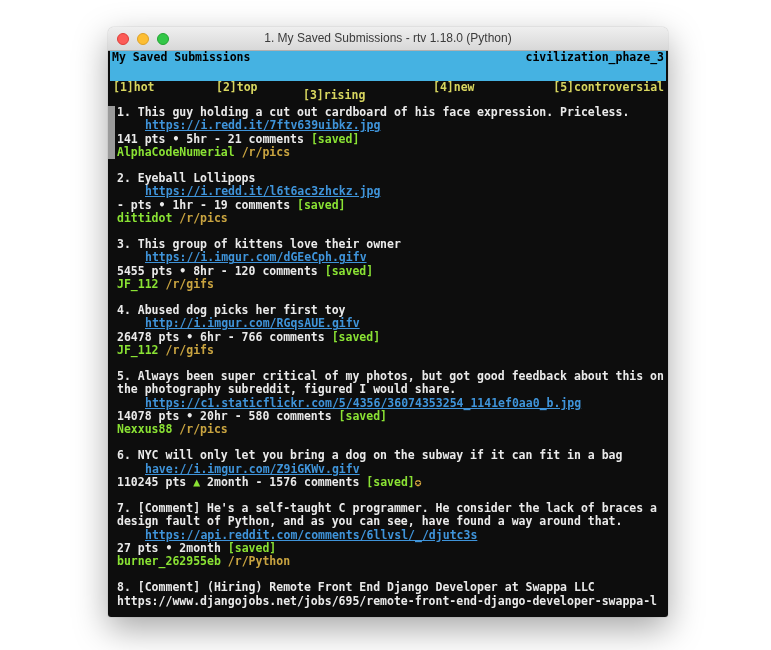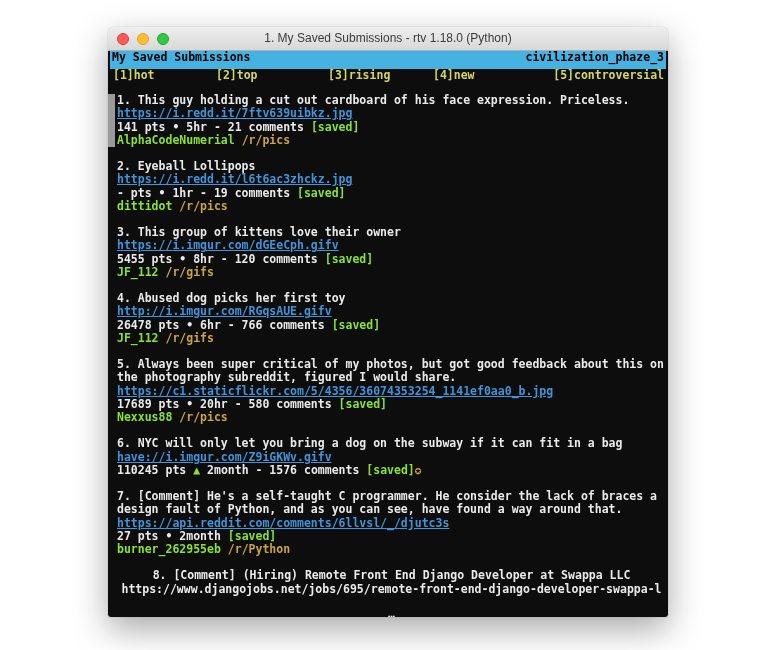--- a/index.html
+++ b/index.html
@@ -31,39 +31,39 @@
     font-family:"DejaVu Sans Mono", monospace;
     font-weight:700;font-size:11.5px;line-height:13.2px;
     color:var(--white,#eaeaea);
     padding:0 2px;
     display:flex;flex-direction:column;
     letter-spacing:0;
   }
   .tb-header{
     background:var(--cyan,#45b2e2);color:#000;
     display:flex;justify-content:space-between;
-    padding:0 2px;height:18px;flex:0 0 auto;
+    padding:0 2px;height:30px;flex:0 0 auto;
   }
   .sortbar{position:relative;height:13.2px;flex:0 0 auto;color:var(--yellow,#d7d55f);}
   .sortbar span{position:absolute;top:0;white-space:nowrap;}
   .sortbar span:nth-child(1){left:3px;}
   .sortbar span:nth-child(2){left:106px;}
-  .sortbar span:nth-child(3){left:218px;}
+  .sortbar span:nth-child(3){left:193px;margin-top:8px;}
   .sortbar span:nth-child(4){left:323px;}
   .sortbar span:nth-child(5){right:2px;}
   .list{flex:0 0 auto;}
   .entry{position:relative;margin-bottom:13.2px;}
-  .entry:last-child{margin-bottom:0;text-align:center;}
+  .entry:last-child{margin-bottom:0;}
   .entry .line{padding-left:7px;white-space:pre-wrap;word-break:break-word;}
   .entry.selected::before{
     content:'';position:absolute;left:-2px;top:0;width:7px;height:52.8px;
     background:var(--cursor,#9b9b9b);
   }
   .t-title{color:var(--white,#eaeaea);margin-top:12px;}
-  .t-link{color:var(--blue,#3f94da);text-decoration:underline;}
+  .t-link{color:var(--blue,#3f94da);text-decoration:underline;margin-left:28px;}
   .seg-w{color:var(--white,#eaeaea);}
   .seg-g{color:var(--green,#8ae234);}
   .seg-gold{color:var(--gold,#dba93f);}
   .t-author{color:var(--green,#8ae234);margin-top:8px;}
   .t-sub{color:var(--yellow_dim,#c9a440);}
   .statusbar{
     margin-top:auto;flex:0 0 auto;
     background:var(--cyan,#45b2e2);color:#000;
     padding:0 2px;height:15px;line-height:14px;
   }
@@ -117,21 +117,21 @@
           </div>
           <div class="entry">
             <div class="line t-title">4. Abused dog picks her first toy</div>
             <div class="line t-link">http://i.imgur.com/RGqsAUE.gifv</div>
             <div class="line t-stats"><span class="seg-w">26478 pts • 6hr - 766 comments </span><span class="seg-g">[saved]</span></div>
             <div class="line t-byline"><span class="t-author">JF_112</span> <span class="t-sub">/r/gifs</span></div>
           </div>
           <div class="entry">
             <div class="line t-title">5. Always been super critical of my photos, but got good feedback about this on the photography subreddit, figured I would share.</div>
             <div class="line t-link">https://c1.staticflickr.com/5/4356/36074353254_1141ef0aa0_b.jpg</div>
-            <div class="line t-stats"><span class="seg-w">17689 pts • 20hr - 580 comments </span><span class="seg-g">[saved]</span></div>
+            <div class="line t-stats"><span class="seg-w">14078 pts • 20hr - 580 comments </span><span class="seg-g">[saved]</span></div>
             <div class="line t-byline"><span class="t-author">Nexxus88</span> <span class="t-sub">/r/pics</span></div>
           </div>
           <div class="entry">
             <div class="line t-title">6. NYC will only let you bring a dog on the subway if it can fit in a bag</div>
             <div class="line t-link">have://i.imgur.com/Z9iGKWv.gifv</div>
             <div class="line t-stats"><span class="seg-w">110245 pts </span><span class="seg-g">▲</span><span class="seg-w"> 2month - 1576 comments </span><span class="seg-g">[saved]</span><span class="seg-gold">✪</span></div>
           </div>
           <div class="entry">
             <div class="line t-title">7. [Comment] He's a self-taught C programmer. He consider the lack of braces a design fault of Python, and as you can see, have found a way around that.</div>
             <div class="line t-link">https://api.reddit.com/comments/6llvsl/_/djutc3s</div>

